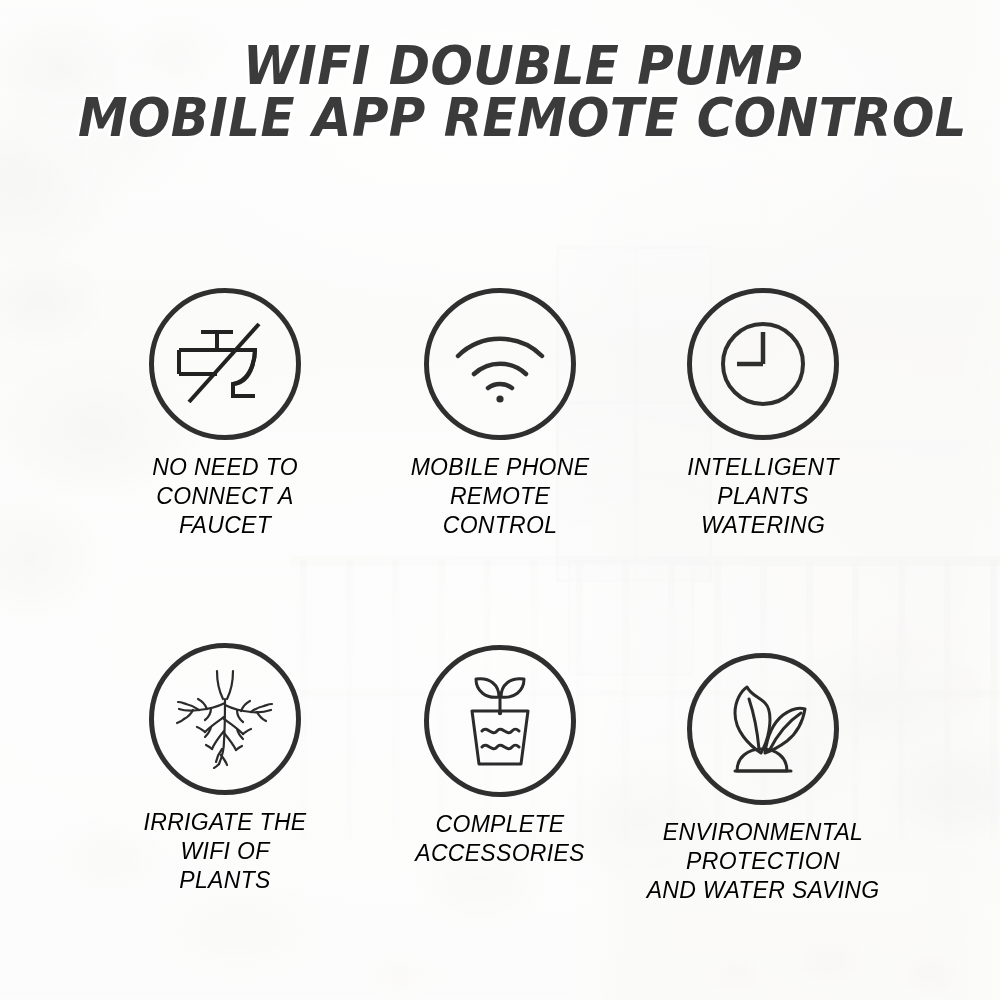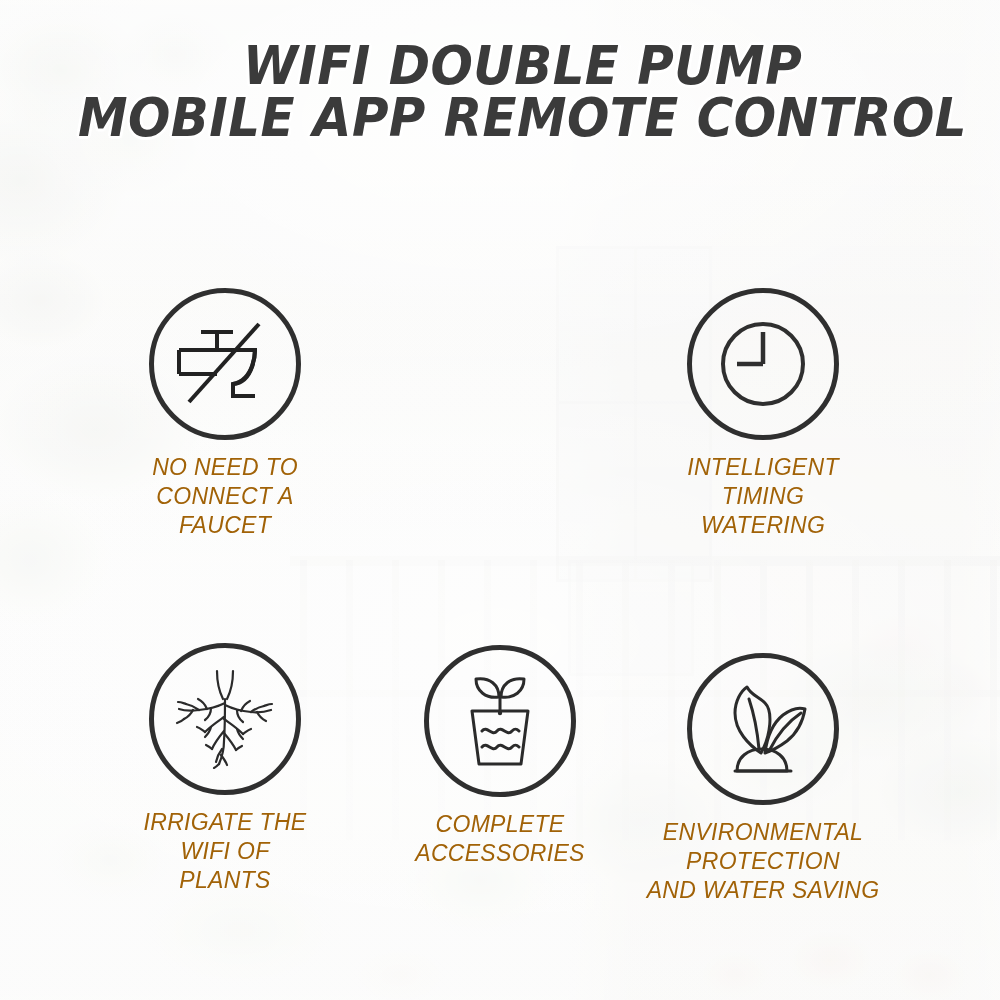--- a/index.html
+++ b/index.html
@@ -129,21 +129,21 @@
     width:152px;height:152px;border-radius:50%;
     border:5px solid #2f2f2f;
     display:flex;align-items:center;justify-content:center;
     box-sizing:border-box;
   }
   .circle svg{display:block;}
 
   .flabel{
     margin-top:13px;
     font-style:italic;font-size:23px;line-height:29px;
-    color:#a16207;letter-spacing:.3px;
+    color:#000000;letter-spacing:.3px;
     font-family:"Liberation Sans","DejaVu Sans",sans-serif;
     white-space:pre-line;
   }
 </style>
 </head>
 <body>
 
 <div id="stage">
 
   <div class="bg-layer bg-base"></div>
@@ -202,35 +202,52 @@
                   <line x1="88" y1="6" x2="18" y2="84"></line>
                 </g>
               </svg>
             </div>
           </div>
           <div class="flabel">NO NEED TO
 CONNECT A
 FAUCET</div>
         </div>
 
+        <div class="feature" style="left:350px;top:0;">
+          <div class="circle-wrap">
+            <div class="circle">
+              <svg width="104" height="84" viewBox="0 0 104 84">
+                <g fill="none" stroke="#2f2f2f" stroke-width="4.5" stroke-linecap="round">
+                  <path d="M10 34 A60 60 0 0 1 94 34"></path>
+                  <path d="M26 52 A38 38 0 0 1 78 52"></path>
+                  <path d="M40 66 A20 20 0 0 1 64 66"></path>
+                </g>
+                <circle cx="52" cy="77" r="3.6" fill="#2f2f2f" stroke="none"></circle>
+              </svg>
+            </div>
+          </div>
+          <div class="flabel">MOBILE PHONE
+REMOTE
+CONTROL</div>
+        </div>
 
         <div class="feature" style="left:613px;top:0;">
           <div class="circle-wrap">
             <div class="circle">
               <svg width="100" height="100" viewBox="0 0 100 100">
                 <circle cx="50" cy="50" r="40" fill="none" stroke="#2f2f2f" stroke-width="4"></circle>
                 <g stroke="#2f2f2f" stroke-width="4.5" stroke-linecap="butt">
                   <line x1="50" y1="50" x2="50" y2="18"></line>
                   <line x1="50" y1="50" x2="24" y2="50"></line>
                 </g>
               </svg>
             </div>
           </div>
           <div class="flabel">INTELLIGENT
-TIMING
+PLANTS
 WATERING</div>
         </div>
 
       </div>
 
       <div class="frow">
 
         <div class="feature" style="left:75px;top:10px;">
           <div class="circle-wrap">
             <div class="circle">

